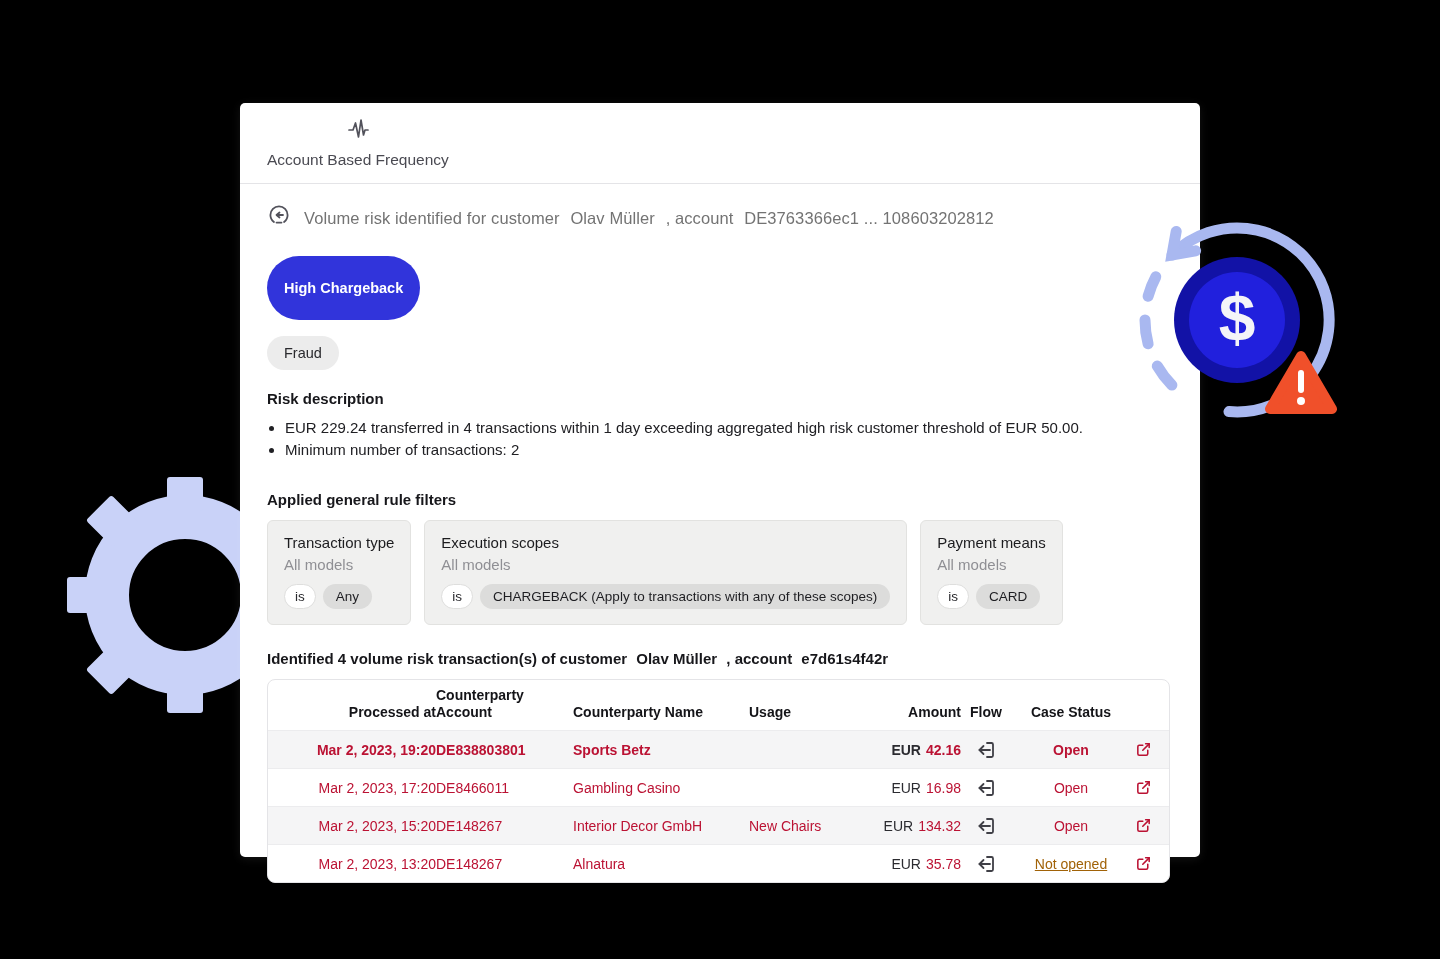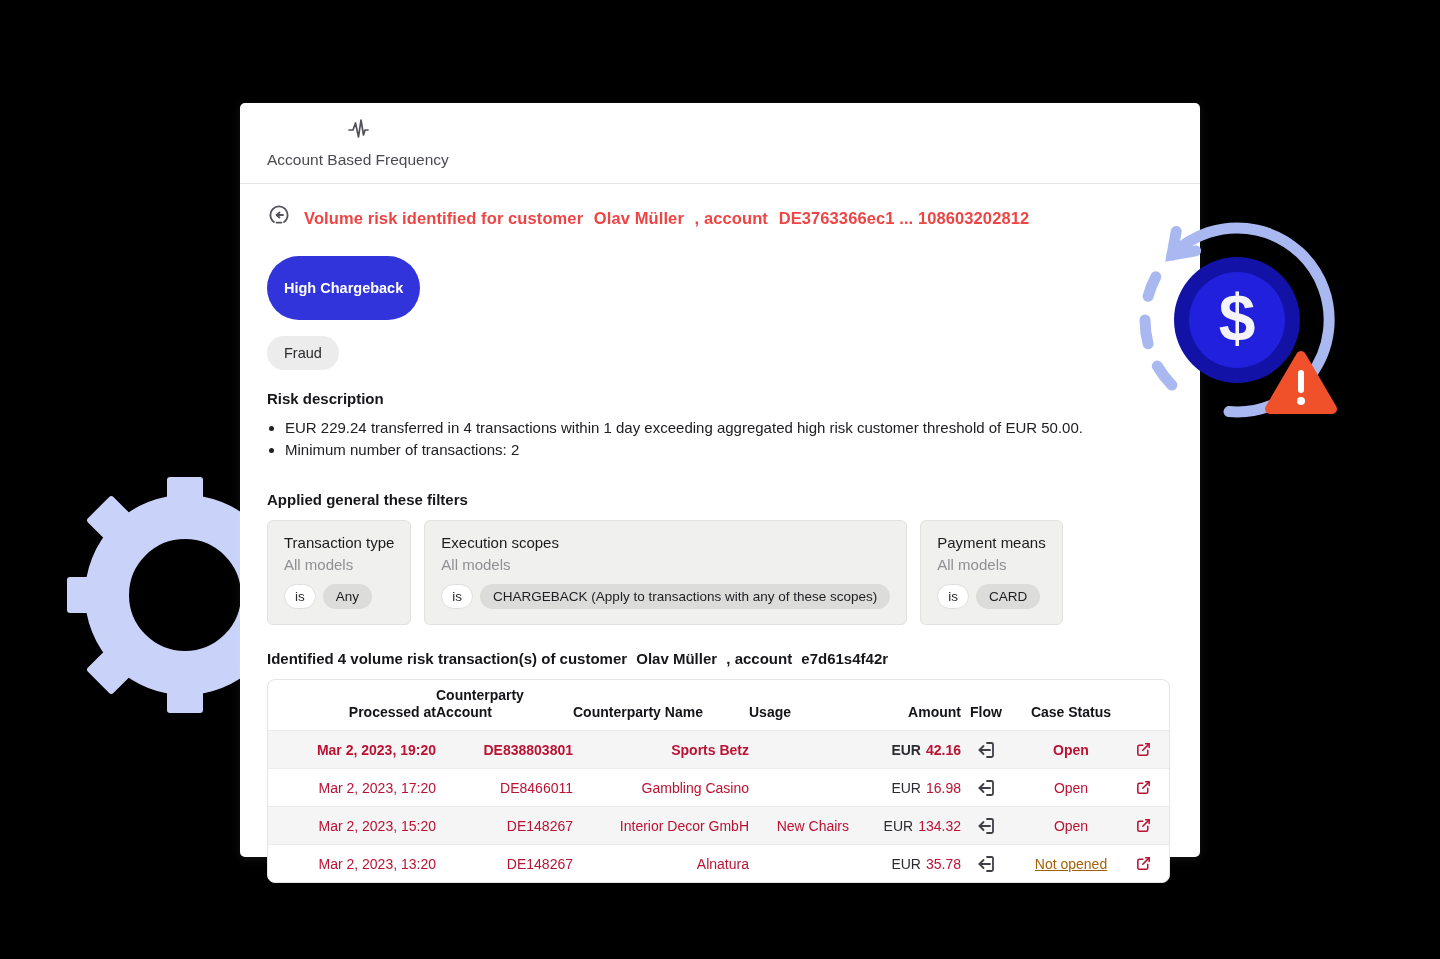--- a/index.html
+++ b/index.html
@@ -34,21 +34,21 @@
   .tabs{position:relative;height:80px;border-bottom:1px solid #e4e4e7;display:flex;align-items:flex-end;padding-left:27px;}
   .tab{display:flex;flex-direction:column;align-items:center;gap:8px;padding:0 0 14px 0;margin-right:36px;cursor:pointer;position:relative;}
   .tab .tab-label{font-size:15.5px;color:#4a4a52;}
   .tab.active .tab-label{color:#2d32d2;font-weight:700;}
   .tab.active .underline{position:absolute;left:-17px;right:-18px;bottom:-2px;height:3px;background:#2d32d2;border-radius:2px;}
   .tab svg{display:block;}
 
   .content{padding:20px 30px 0 27px;}
 
   .risk-header{display:flex;align-items:center;gap:13px;}
-  .risk-header .title{font-size:16.5px;font-weight:700;color:#ef4444;letter-spacing:.1px;text-align:center;}
+  .risk-header .title{font-size:16.5px;font-weight:400;color:#737373;letter-spacing:.1px;text-align:center;}
   .risk-header .title span{margin-right:6px;}
 
   .pill{display:inline-flex;align-items:center;border-radius:999px;font-size:14.5px;}
   .pill-primary{margin-top:24px;background:#3134db;color:#fff;font-weight:700;padding:24px 17px;}
   .pill-secondary{margin-top:16px;background:#ececec;color:#2a2a2e;padding:9px 17px;}
 
   .section-title{font-size:15px;font-weight:700;color:#17171b;margin-top:20px;}
   ul.bullets{margin:10px 0 0 0;padding-left:18px;}
   ul.bullets li{font-size:15px;color:#202024;line-height:22px;margin:0;}
 
@@ -74,21 +74,21 @@
   .t-head,.t-row{
     display:grid;
     grid-template-columns:152px 137px 176px 100px 112px 50px 120px 24px;
     padding:0 16px;align-items:center;
   }
   .t-head{height:50px;align-items:end;padding-bottom:9px;box-sizing:border-box;}
   .t-head .hc{font-size:14px;font-weight:700;color:#141418;line-height:17px;}
   .t-row{height:37px;border-top:1px solid #ececee;font-size:14px;}
   .t-row.striped{background:#f5f5f6;}
   .t-row.bold .cell{font-weight:700;}
-  .cell{color:#bb1233;text-align:right;}
+  .cell{color:#bb1233;}
   .c-right{text-align:right;}
   .c-center{text-align:center;display:flex;justify-content:center;}
   .hc.c-center{display:block;text-align:center;}
   .amount-cell{display:flex;justify-content:flex-end;align-items:baseline;gap:5px;}
   .amount-cell .cur{color:#2b2b30;}
   .amount-cell .val{color:#bb1233;}
   .status{color:#bb1233;}
   .t-row .status-cell{justify-content:center;width:100%;}
   .muted .status{color:#a16207;text-decoration:underline;}
   .flow-cell svg,.link-cell svg{display:block;}
@@ -155,21 +155,21 @@
       <div>
         <span class="pill pill-secondary">Fraud</span>
       </div>
 
       <div class="section-title">Risk description</div>
       <ul class="bullets">
         <li>EUR 229.24 transferred in 4 transactions within 1 day exceeding aggregated high risk customer threshold of EUR 50.00.</li>
         <li>Minimum number of transactions: 2</li>
       </ul>
 
-      <div class="section-title filters-title">Applied general these filters</div>
+      <div class="section-title filters-title">Applied general rule filters</div>
       <div class="filter-row">
 
         <div class="filter-card">
           <div class="f-title">Transaction type</div>
           <div class="f-sub">All models</div>
           <div class="chip-row">
             <span class="chip chip-op">is</span>
             <span class="chip chip-val">Any</span>
           </div>
         </div>

